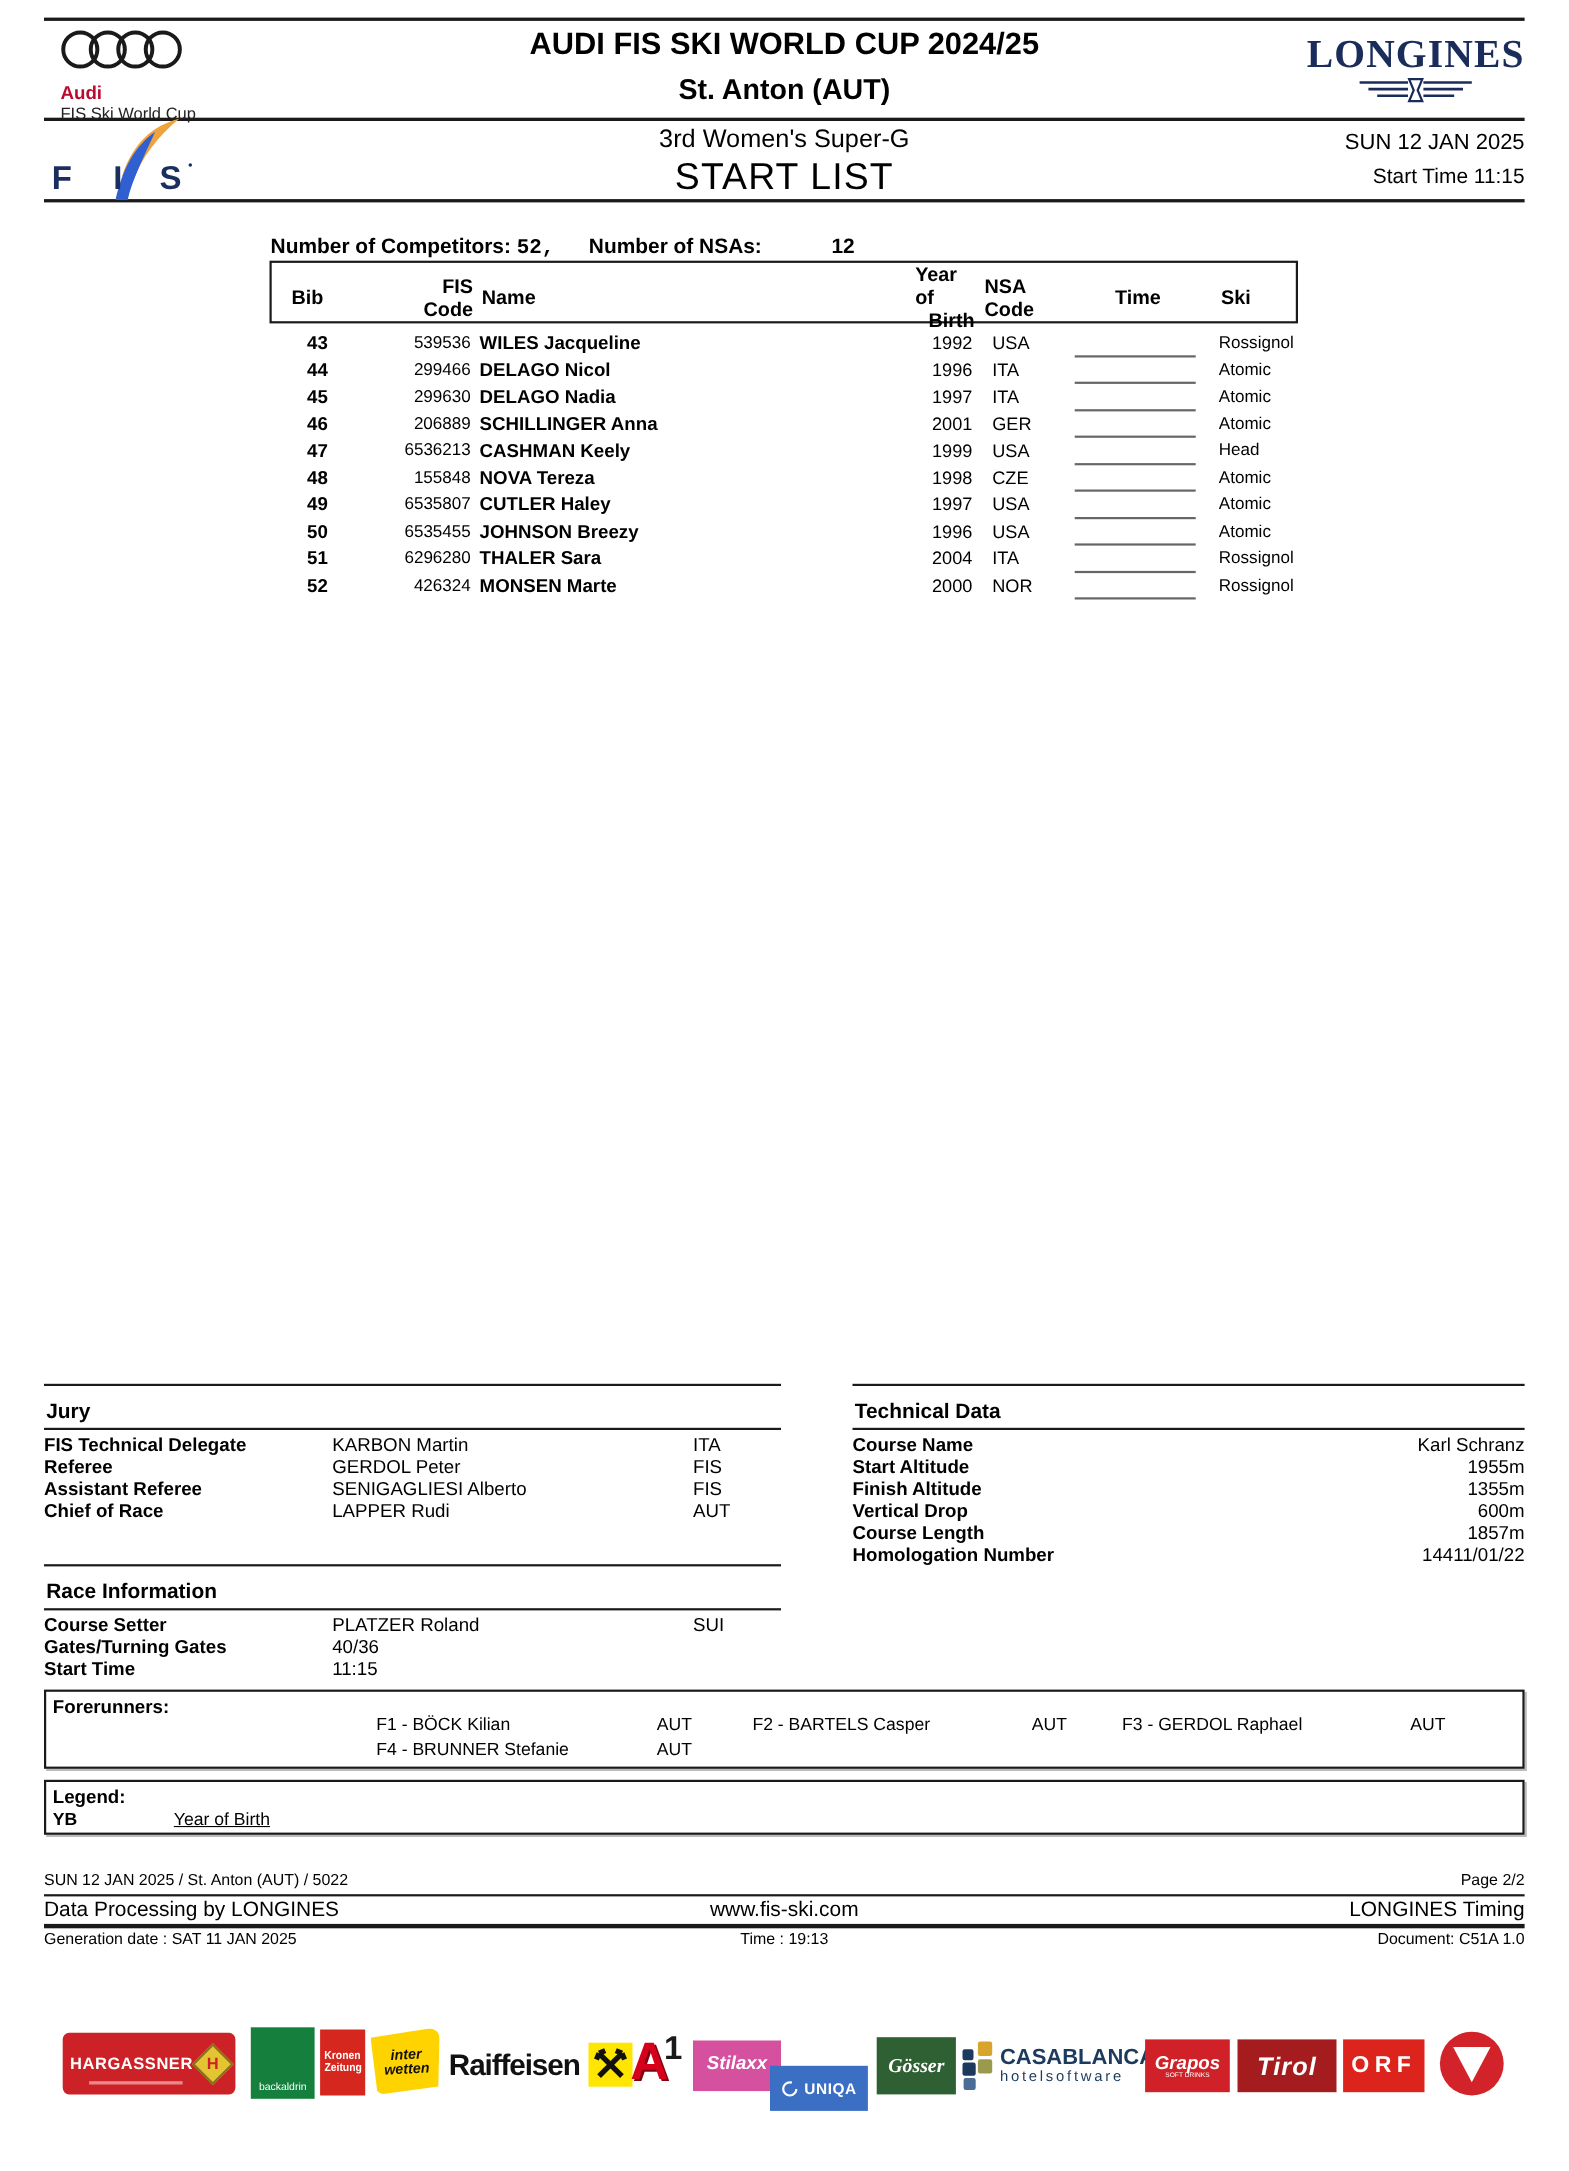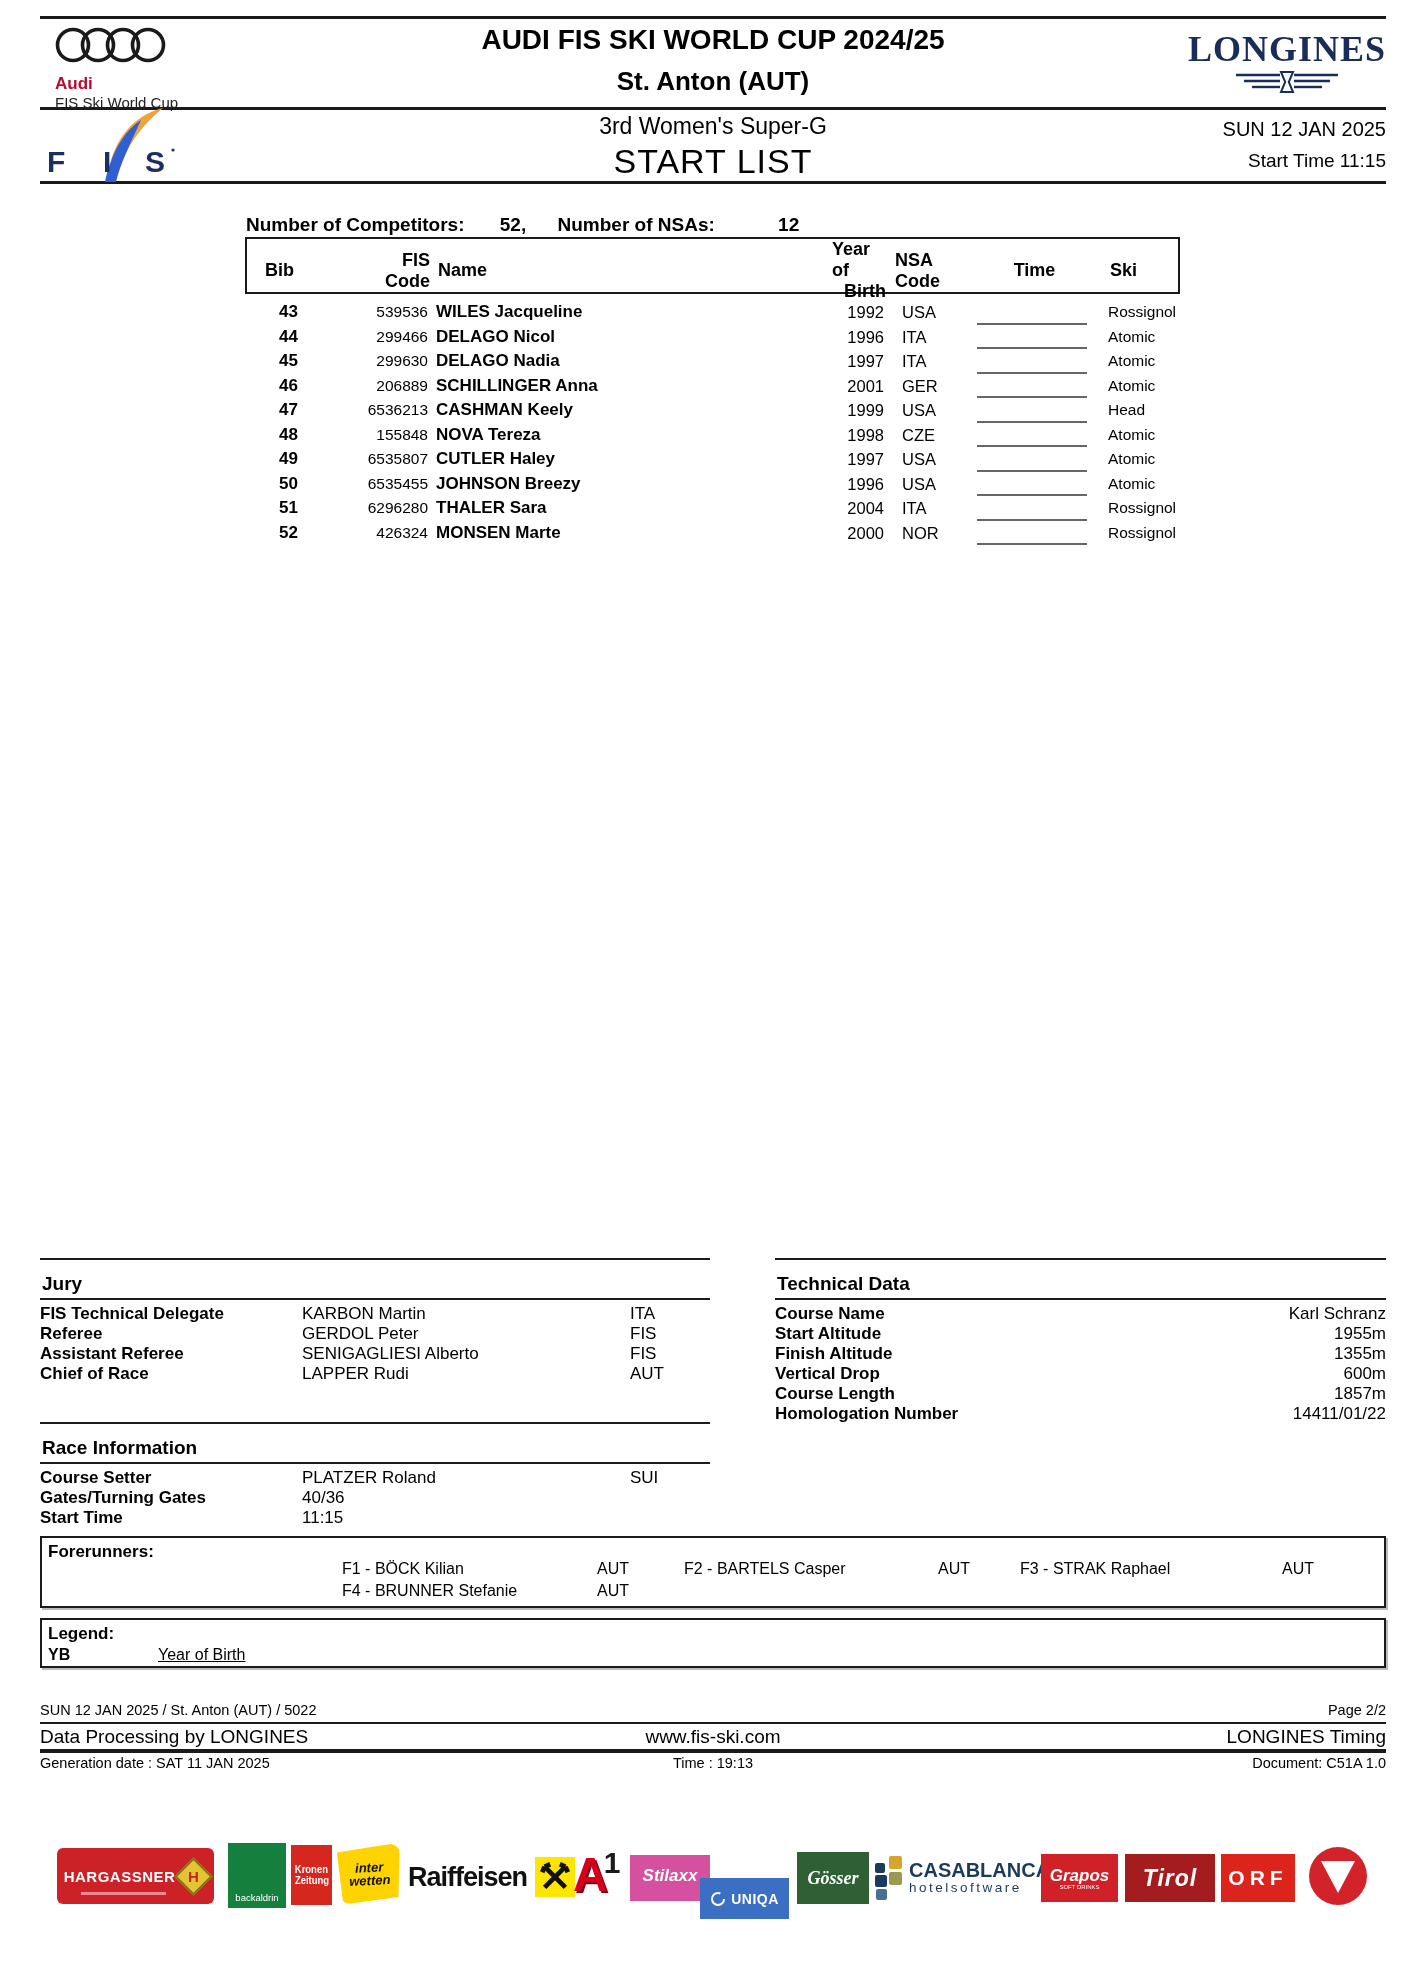--- a/index.html
+++ b/index.html
@@ -156,21 +156,21 @@
           <path d="M90,17 L62,17"></path>
       </g>
       <path d="M49,2 h12 l-4.2,10 4.2,10 h-12 l4.2,-10 z" fill="#fff" stroke="#1a2c5a" stroke-width="2"></path>
     </svg>
   </div>
   <div class="hdr-right d-date">SUN 12 JAN 2025</div>
   <div class="hdr-right d-time">Start Time 11:15</div>
 
   <div class="summary">
     <span>Number of Competitors:</span>
-    <span style="margin-left:30px;">52,</span>
+    <span style="font-family:Liberation Mono, monospace;">52,</span>
     <span style="margin-left:26px;">Number of NSAs:</span>
     <span style="margin-left:58px;">12</span>
   </div>
 
   <div class="thead grid-cols">
     <div class="th center">
         <span>Bib</span>
       </div>
     <div class="th right">
         <span>FIS</span>
@@ -392,21 +392,21 @@
         </div>
     </div>
   </div>
 
   <div class="obox" style="top:1536px; height:72px;">
     <div class="box-title">Forerunners:</div>
     <div class="fr-item" style="left:300px; top:22px;">F1 - BÖCK Kilian</div>
     <div class="fr-item" style="left:555px; top:22px;">AUT</div>
     <div class="fr-item" style="left:642px; top:22px;">F2 - BARTELS Casper</div>
     <div class="fr-item" style="left:896px; top:22px;">AUT</div>
-    <div class="fr-item" style="left:978px; top:22px;">F3 - STRAK Raphael</div>
+    <div class="fr-item" style="left:978px; top:22px;">F3 - GERDOL Raphael</div>
     <div class="fr-item" style="left:1240px; top:22px;">AUT</div>
     <div class="fr-item" style="left:300px; top:44px;">F4 - BRUNNER Stefanie</div>
     <div class="fr-item" style="left:555px; top:44px;">AUT</div>
   </div>
 
   <div class="obox" style="top:1618px; height:50px;">
     <div class="box-title">Legend:</div>
     <div class="fr-item" style="left:6px; top:26px; font-weight:bold;">YB</div>
     <div class="fr-item" style="left:116px; top:26px;text-decoration:underline;">Year of Birth</div>
   </div>

